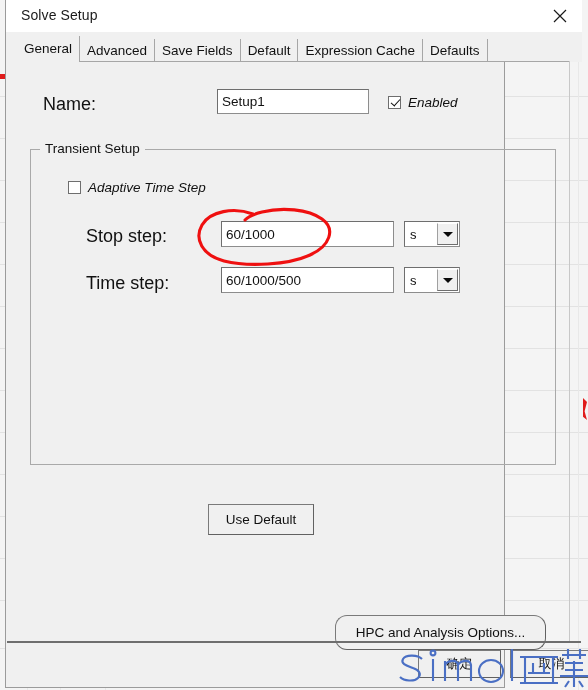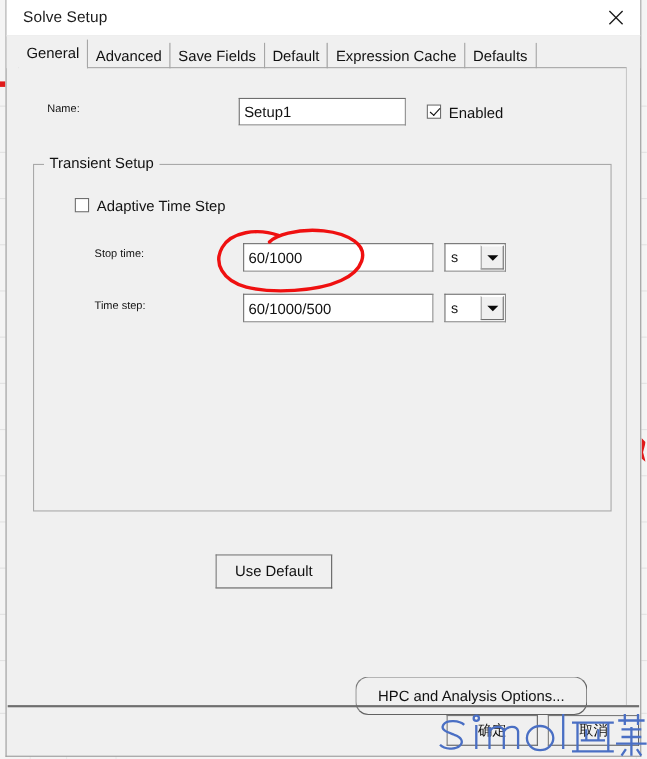--- a/index.html
+++ b/index.html
@@ -39,21 +39,21 @@
   .bg-red-mark {
     position: absolute;
     background: #e01b1b;
   }
 
   
   #dialog {
     position: absolute;
     left: 5px;
     top: 0px;
-    width: 578px;
+    width: 500px;
     height: 688px;
     background: #f0f0f0;
     border: 1px solid #9b9b9b;
     border-top: none;
     box-sizing: border-box;
   }
 
   #titlebar {
     position: absolute;
     left: 0; top: 0;
@@ -145,42 +145,44 @@
     left: 563px;
     top: 61px;
     width: 1px;
     height: 580px;
     background: #c8c8c8;
   }
 
   
   .lbl {
     position: absolute;
-    font-size: 10px;
+    font-size: 18px;
     color: #111;
     white-space: nowrap;
   }
   .textbox {
     position: absolute;
     box-sizing: border-box;
     background: #ffffff;
     border: 1px solid #8d8d8d;
     border-top-color: #6e6e6e;
     border-left-color: #6e6e6e;
     font-size: 13.5px;
     color: #111;
     padding: 0 0 0 4px;
     display: flex;
     align-items: center;
     cursor: text;
   }
   .checkbox-wrap {
     position: absolute;
     display: flex;
+    align-items: center;
     cursor: default;
+    font-style: italic;
   }
   .cbox {
     width: 13px;
     height: 13px;
     box-sizing: border-box;
     background: #fff;
     border: 1px solid #6e6e6e;
     position: relative;
     flex: 0 0 auto;
   }
@@ -270,20 +272,21 @@
     border: 1px solid #7a7a7a;
     border-right-color: #616161;
     border-bottom-color: #616161;
     font-size: 13.5px;
     color: #111;
     display: flex;
     align-items: center;
     justify-content: center;
     cursor: default;
     white-space: nowrap;
+    margin-left: 12px;
   }
 
   
   #bottom-sep {
     position: absolute;
     left: 1px;
     top: 641px;
     width: 574px;
     height: 2px;
     background: #6e6e6e;
@@ -379,21 +382,21 @@
   </div>
 
   <div id="groupbox"></div>
   <div id="groupbox-label">Transient Setup</div>
 
   <div class="checkbox-wrap" style="left:62px; top:180px;">
     <span class="cbox"></span>
     <span class="cbox-label">Adaptive Time Step</span>
   </div>
 
-  <div class="lbl" style="left:80px; top:226px;">Stop time:</div>
+  <div class="lbl" style="left:80px; top:226px;">Stop step:</div>
   <div class="textbox" style="left:215px; top:221px; width:173px; height:26px;">
     <span>60/1000</span>
   </div>
   <div class="combo" style="left:398px; top:221px; width:56px; height:26px;">
     <span class="combo-value">s</span>
     <span class="combo-btn">
       <i class="arrow-down"></i>
     </span>
   </div>
 

